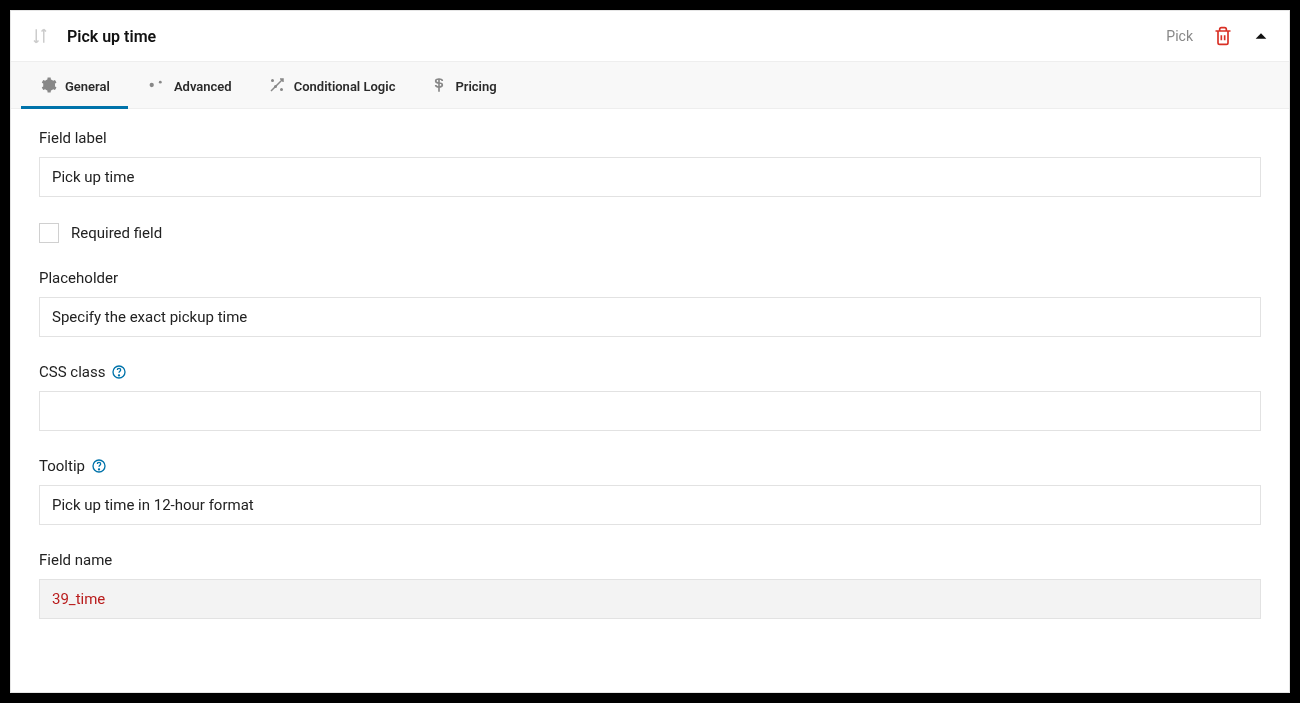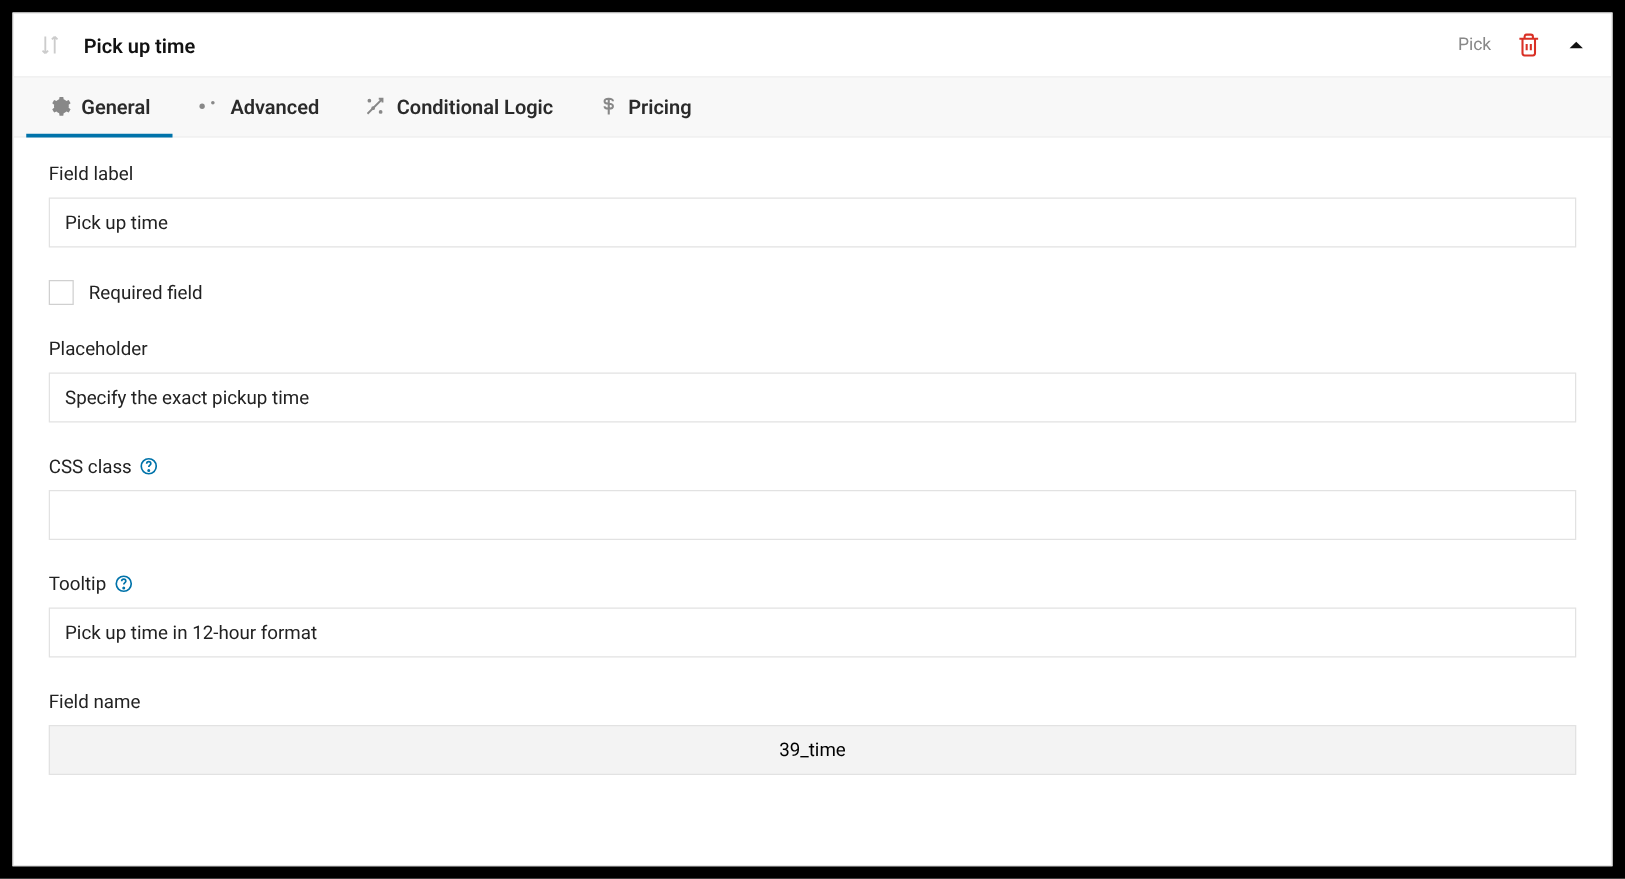--- a/index.html
+++ b/index.html
@@ -57,24 +57,24 @@
   }
   .tabs {
     display: flex;
     background: #f8f8f8;
     border-top: 1px solid #eee;
     border-bottom: 1px solid #eee;
     padding: 0 10px;
   }
   .tab {
     display: flex;
-    align-items: flex-start;
+    align-items: flex-end;
     padding: 14px 18px;
     cursor: pointer;
-    font-size: 16px;
+    font-size: 13px;
     font-weight: 600;
     color: #2a2a2a;
     position: relative;
   }
   .tab .ticon {
     color: #888;
     margin-right: 8px;
     display: flex;
     align-items: center;
   }
@@ -111,22 +111,21 @@
     width: 100%;
     padding: 10px 12px;
     border: 1px solid #e2e2e2;
     font-size: 15px;
     font-family: inherit;
     color: #222;
     background: #fff;
   }
   .text-input:read-only {
     background: #f3f3f3;
-    color: #000000;
-    text-align: center;
+    color: #b91c1c;
   }
   .checkbox-row {
     display: flex;
     align-items: center;
     gap: 12px;
   }
   .checkbox-box {
     width: 20px;
     height: 20px;
     border: 1px solid #d0d0d0;

